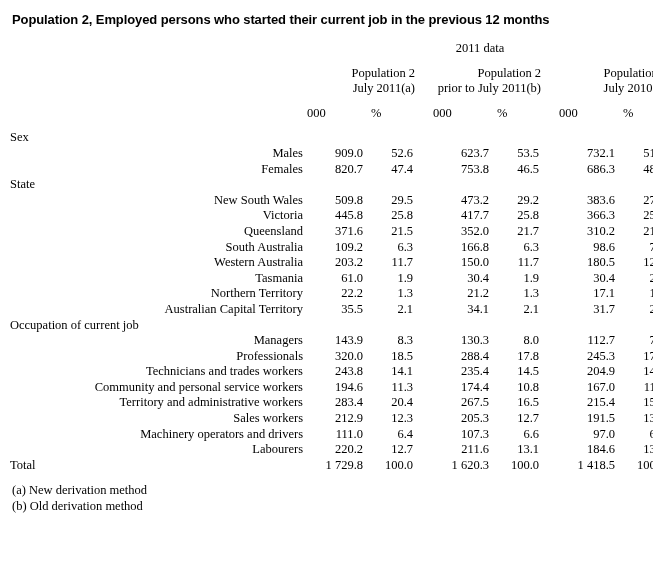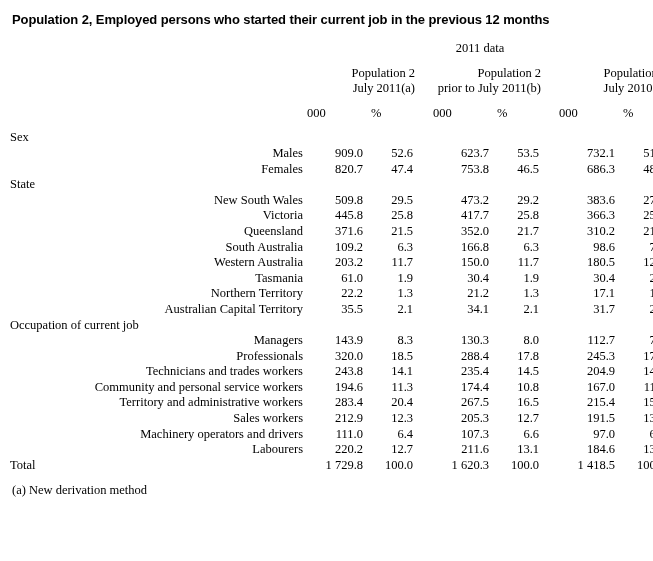--- a/index.html
+++ b/index.html
@@ -373,15 +373,16 @@
           <td class="pct" colspan="1">100.0</td>
           <td colspan="1"></td>
           <td class="num" colspan="1">1 418.5</td>
           <td class="pct" colspan="1">100.0</td>
         </tr>
       </tbody>
   </table>
 
   <div class="footnotes">
     <div class="footnote">(a) New derivation method</div>
+    <div class="footnote">(b) Old derivation method</div>
   </div>
 
 </div>
 
 </body></html>

